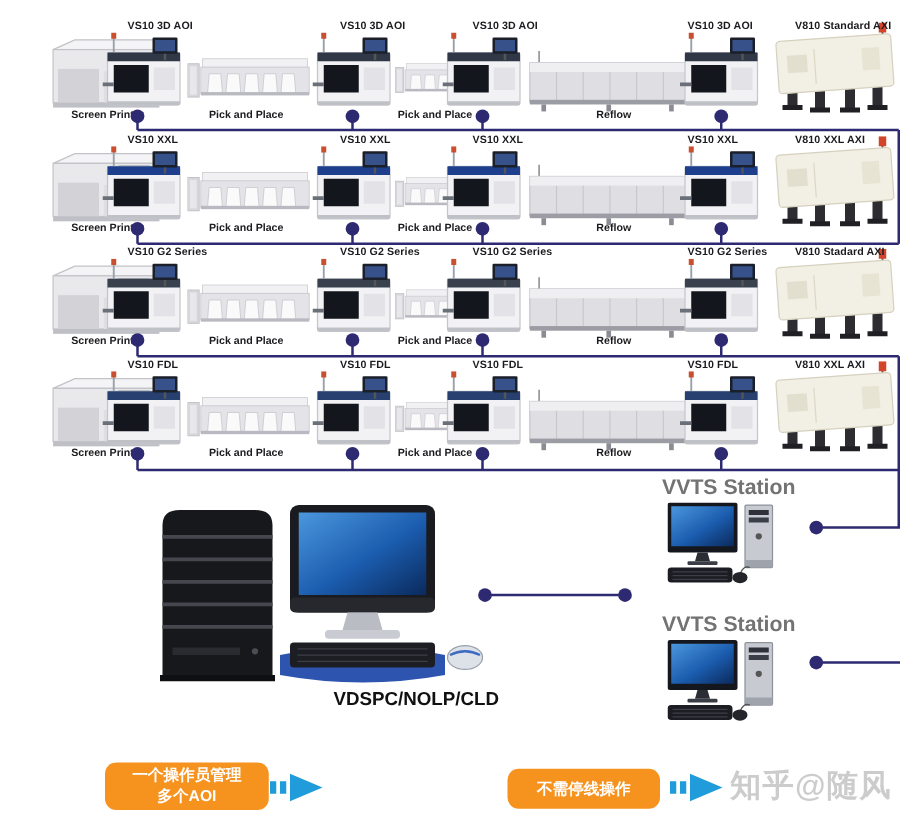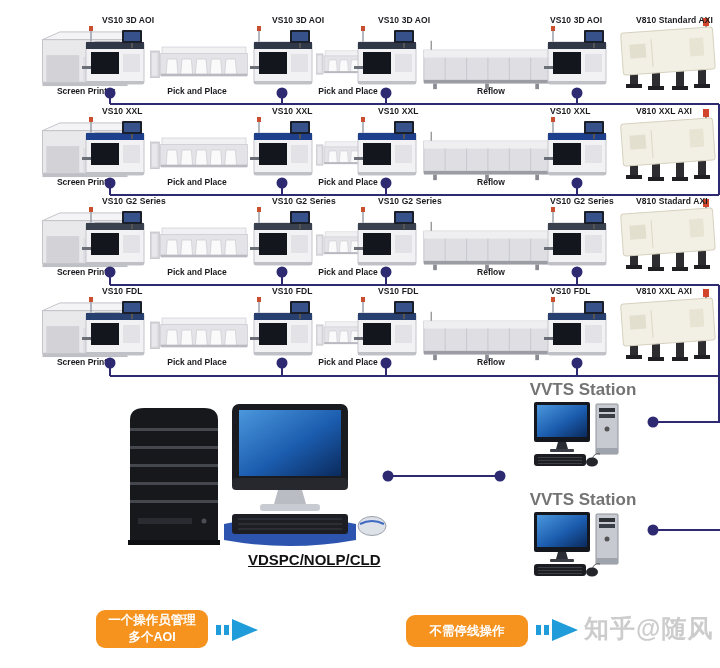--- a/index.html
+++ b/index.html
@@ -5,21 +5,21 @@
   html,body{margin:0;padding:0;background:#fff;}
   #stage{position:relative;width:720px;height:668px;background:#ffffff;overflow:hidden;
          font-family:"Liberation Sans","DejaVu Sans",sans-serif;margin-left:36px;}
   svg{display:block;}
   .overlay{position:absolute;left:0;top:0;pointer-events:none;}
   .row{position:absolute;left:0;width:720px;height:92px;}
   .mach{position:absolute;left:0;top:0;width:720px;height:92px;}
   .tl{position:absolute;top:3px;font-size:8.5px;font-weight:700;color:#1b1b1f;white-space:nowrap;letter-spacing:.1px;}
   .bl{position:absolute;top:74px;font-size:8.5px;font-weight:700;color:#1b1b1f;text-align:center;white-space:nowrap;}
   .vvts-label{position:absolute;width:170px;text-align:center;font-size:17px;font-weight:700;color:#737373;}
-  .server-label{position:absolute;left:212px;top:551px;width:170px;font-size:15px;font-weight:700;color:#111;text-decoration:underline;}
+  .server-label{position:absolute;left:212px;top:551px;width:170px;text-align:center;font-size:15px;font-weight:700;color:#111;}
   .benefit-box{position:absolute;background:#f6921e;border-radius:9px;color:#fff;font-weight:700;
                display:flex;flex-direction:column;align-items:center;justify-content:center;
                font-size:12.5px;line-height:1.35;text-align:center;}
   .benefit-result{position:absolute;font-size:13.5px;font-weight:700;color:#111;white-space:nowrap;}
   .arrow{position:absolute;width:44px;height:24px;}
   .watermark{position:absolute;left:548px;top:612px;width:175px;font-size:25px;font-weight:700;
              color:#9b9b9b;opacity:.5;white-space:nowrap;letter-spacing:1px;z-index:9;}
 </style>
 </head>
 <body>
@@ -290,21 +290,21 @@
     <path d="M104 126 Q170 112 236 126 L236 142 Q170 154 104 142 Z" fill="#2d55b0"></path>
     <rect x="112" y="116" width="116" height="20" rx="3" fill="#1c1e24"></rect>
     <line x1="118" y1="121" x2="222" y2="121" stroke="#3c3f46"></line>
     <line x1="118" y1="126" x2="222" y2="126" stroke="#3c3f46"></line>
     <line x1="118" y1="131" x2="222" y2="131" stroke="#3c3f46"></line>
     <ellipse cx="252" cy="128" rx="14" ry="9.5" fill="#dde1e8" stroke="#9aa0ab"></ellipse>
     <path d="M240 126 Q252 120 264 126" stroke="#3f6ac2" fill="none" stroke-width="2"></path>
   </svg>
   <div class="server-label">VDSPC/NOLP/CLD</div>
 
-  <div class="benefit-box" style="left:60px;top:610px;width:112px;height:38px">
+  <div class="benefit-box" style="left:48px;top:610px;width:131px;height:38px">
     <div>一个操作员管理</div>
     <div>多个AOI</div>
   </div>
   <svg class="arrow" style="left:180px;top:618px" viewBox="0 0 44 24">
     <g fill="#1f9cd9">
       <rect x="0" y="7" width="5" height="10"></rect>
         <rect x="8" y="7" width="5" height="10"></rect>
       <polygon points="16,1 16,23 42,12"></polygon>
     </g>
   </svg>

